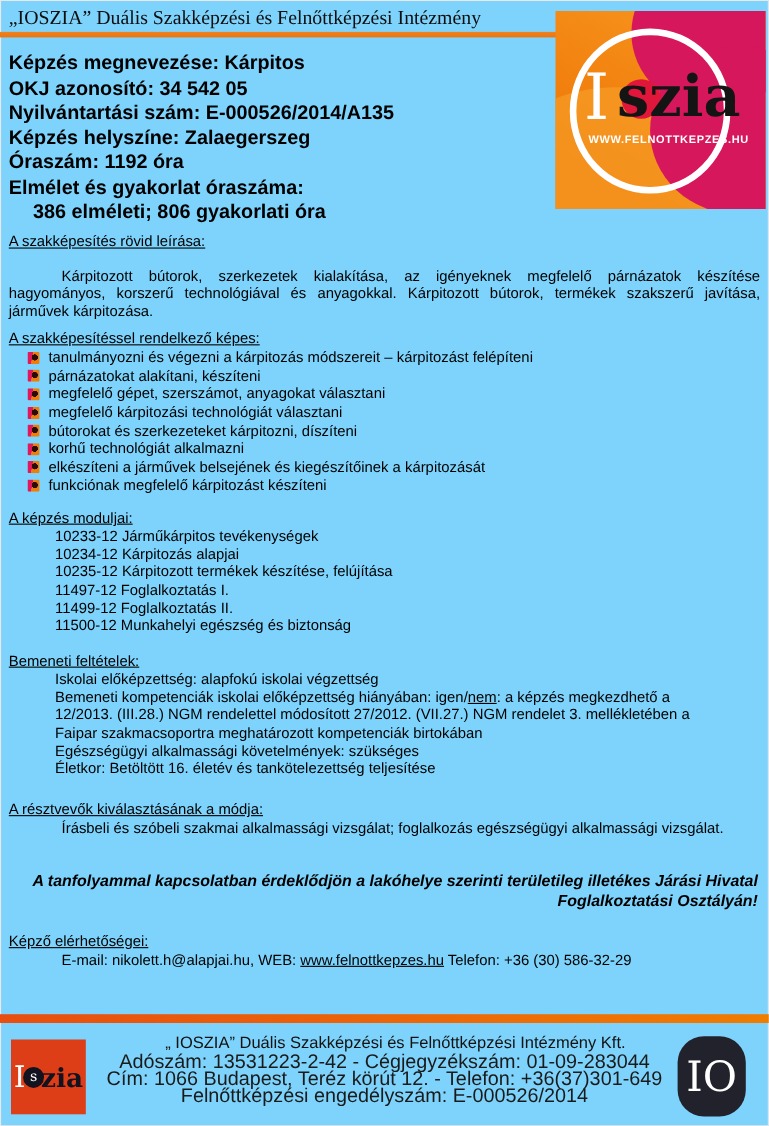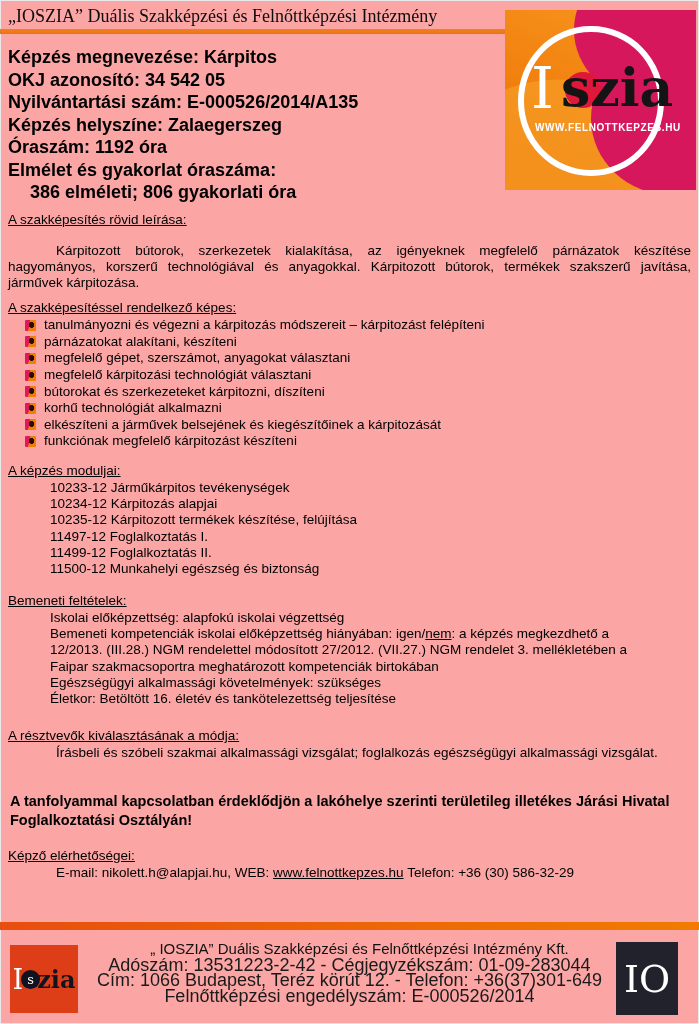--- a/index.html
+++ b/index.html
@@ -1,18 +1,18 @@
 <!DOCTYPE html>
 <html lang="hu"><head>
 <meta charset="utf-8">
 <style>
   html,body { margin:0; padding:0; background:#fff; }
   .page {
     position:relative; width:699px; height:1024px; overflow:hidden;
-    background:#fca5a5; font-family:"Liberation Sans", sans-serif; color:#000;
+    background:#7dd3fc; font-family:"Liberation Sans", sans-serif; color:#000;
     box-shadow: inset 0 0 0 1px #e9e9e9;
   }
 
   
   .header-title {
     position:absolute; top:6px; left:8px;
     font-family:"Liberation Serif", serif; font-size:18px; color:#0d0d0d;
     white-space:nowrap;
   }
   .header-rule { position:absolute; top:29px; left:0; width:507px; height:5px;
@@ -66,21 +66,21 @@
 
   .req-list { position:absolute; top:610px; left:8px; width:645px; }
   .req-list .item { padding-left:42px; }
   .req-list .wrapblock { max-width:608px; }
   .u { text-decoration:underline; }
 
   .sel-p { position:absolute; top:745px; left:8px; width:683px;
     text-align:justify; text-indent:48px; }
 
   .notice { position:absolute; top:792px; left:10px; width:679px;
-    text-align:left; font-weight:bold; 
+    text-align:right; font-weight:bold; font-style:italic;
     font-size:14.5px; line-height:19px; }
 
   .contact-line { position:absolute; top:865px; left:8px; padding-left:48px; }
 
   
   .footer-bar { position:absolute; top:922px; left:0; width:699px; height:8px;
     background:linear-gradient(90deg,#e84e0f,#f07c00); }
 
   .f-logo-left { position:absolute; top:945px; left:10px; width:68px; height:68px;
     background:#dd3d17; display:flex; align-items:center; justify-content:center; }
@@ -89,21 +89,21 @@
   .fw-dot { width:19px; height:19px; border-radius:50%; background:#131320;
     color:#fff; font-size:13px; line-height:19px; text-align:center;
     margin-left:-2px; margin-right:-3px; position:relative; z-index:1; }
   .fw-zia { color:#131320; font-weight:700; font-size:24px; line-height:27px; }
 
   .f-center { position:absolute; top:941px; left:0; width:699px; text-align:center; }
   .f-company { font-family:Liberation Sans, sans-serif; font-size:15px; line-height:16.5px; color:#111;padding-left:20px; }
   .f-line { font-size:18px; line-height:15.6px; color:#1a1a1a; }
 
   .f-logo-right { position:absolute; top:942px; left:616px; width:62px; height:73px;
-    background:#22222c; display:flex; align-items:center; justify-content:center; }
+    background:#22222c; display:flex; align-items:center; justify-content:center;border-radius:24px; }
   .f-io { color:#fff; font-family:"DejaVu Serif", serif; font-size:38px; }
 </style>
 </head>
 <body>
 
 <div class="page">
 
   <div class="header-title">„IOSZIA” Duális Szakképzési és Felnőttképzési Intézmény</div>
   <div class="header-rule"></div>
 

